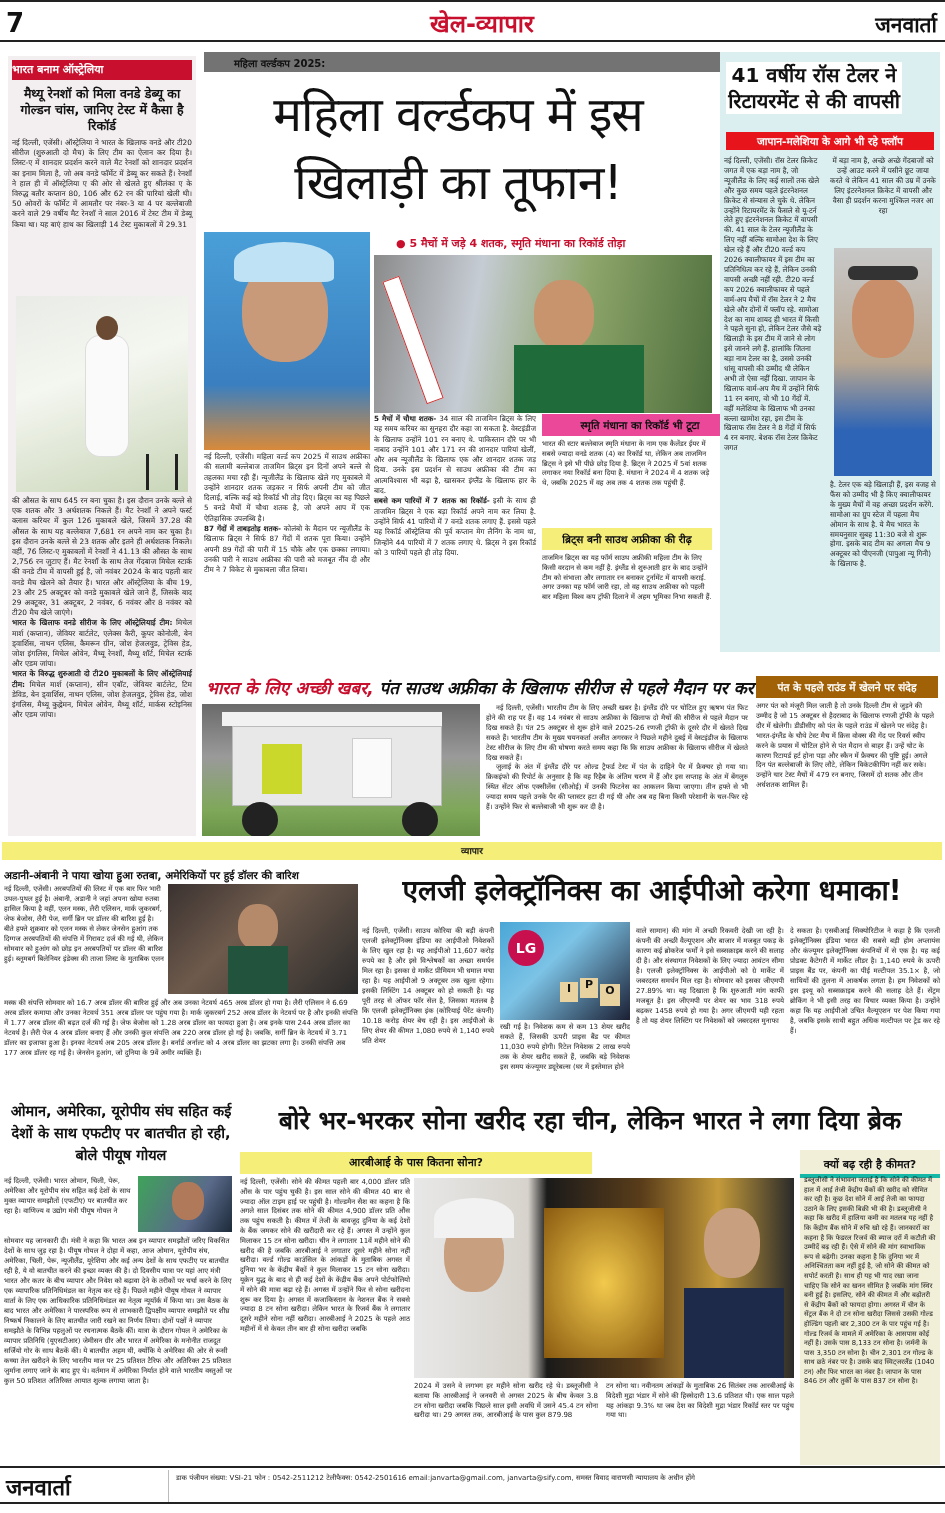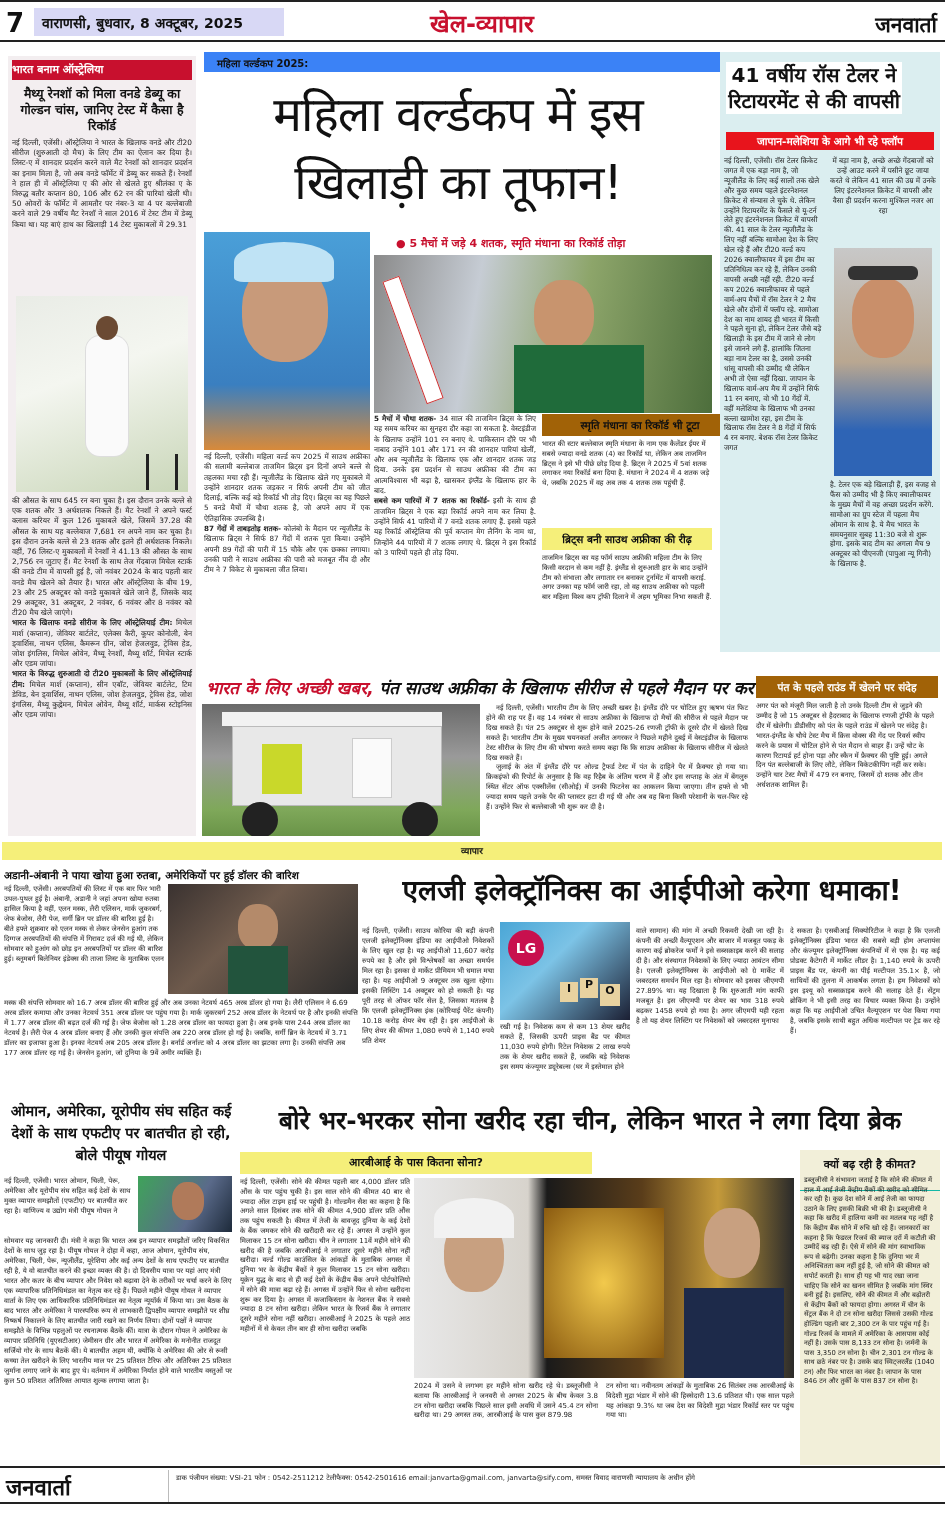--- a/index.html
+++ b/index.html
@@ -12,52 +12,51 @@
 #masthead{left:0;top:0;width:945px;height:42px;border:2px solid #222;border-left:none;border-right:none}
 #page-num{left:6px;top:6px;font-size:26px;font-weight:bold}
 #dateline{left:34px;top:6px;width:250px;height:28px;background:#d8d8f5;font-size:14px;font-weight:bold;padding:5px 8px;color:#111}
 #section{left:430px;top:4px;font-size:24px;font-weight:bold;color:#c8102e}
 #brand{right:8px;top:8px;font-size:21px;font-weight:bold}
 
 #lc{left:8px;top:56px;width:188px;height:780px;background:#f3eef0}
 #lc-tag{left:4px;top:4px;width:180px;height:20px;background:#c8102e;color:#fff;font-size:11px;text-align:left;line-height:20px;font-weight:bold}
 #lc-h{left:6px;top:30px;width:176px;font-size:12.5px;line-height:16px;text-align:center;font-weight:bold}
 
-#ct-kicker{left:204px;top:52px;width:564px;height:20px;background:#3b82f6;font-size:10px;font-weight:bold;padding:4px 13px}
+#ct-kicker{left:204px;top:52px;width:564px;height:20px;background:#737373;font-size:10px;font-weight:bold;padding:4px 30px}
 #ct-h{left:204px;top:80px;width:508px;font-size:48px;line-height:68px;text-align:center;font-weight:400;letter-spacing:-1px}
 #ct-bullet{left:396px;top:235px;font-size:11px;font-weight:bold;color:#c8102e}
 
 #rc{left:720px;top:52px;width:220px;height:600px;background:#dbeef0}
 #rc-h{left:6px;top:10px;width:176px;font-size:20px;line-height:26px;font-weight:bold;text-align:center;background:#fff}
 #rc-sub{left:6px;top:80px;width:208px;height:18px;background:#e8141c;color:#fff;font-size:10.5px;line-height:18px;text-align:center;font-weight:bold}
 
 #pant-h{left:206px;top:676px;width:735px;font-size:17px;font-weight:bold;font-style:italic;color:#111;white-space:nowrap}
 #pant-h .red{color:#c8102e}
 #pant-side-h{left:756px;top:676px;width:182px;height:22px;background:#a16207;color:#fff;font-size:10.5px;line-height:22px;text-align:center;font-weight:bold}
 
 #biz{left:2px;top:842px;width:940px;height:18px;background:#f5ef7a;font-size:9px;text-align:center;line-height:18px;font-weight:bold}
 #adani-h{left:4px;top:868px;width:360px;font-size:10.5px;font-weight:bold;white-space:nowrap}
 #lg-h{left:362px;top:870px;width:580px;font-size:28px;font-weight:900;text-align:center;white-space:nowrap}
 #oman-h{left:6px;top:1100px;width:230px;font-size:14.5px;line-height:22px;text-align:center;font-weight:bold}
 #gold-h{left:240px;top:1102px;width:700px;font-size:25px;font-weight:900;text-align:center;white-space:nowrap}
 #rbi-h{left:240px;top:1152px;width:352px;height:22px;background:#f5ef7a;font-size:11px;line-height:22px;text-align:center;font-weight:bold}
 #why{left:800px;top:1150px;width:140px;height:315px;background:#f2efd9}
-#why-h{left:0;top:6px;width:140px;font-size:11px;font-weight:bold;text-align:center;border-bottom:1px solid #14b8a6;padding-bottom:19px}
+#why-h{left:0;top:6px;width:140px;font-size:11px;font-weight:bold;text-align:center;border-bottom:4px solid #14b8a6;padding-bottom:3px}
 
 #footer{left:0;top:1466px;width:945px;height:38px;border:2px solid #222;border-left:none;border-right:none}
 #foot-brand{left:6px;top:3px;width:48px;font-size:22px;font-weight:bold;width:150px}
 #foot-txt{left:176px;top:4px;width:765px;font-size:7px;line-height:12px;color:#222}
 .vline{background:#bbb;width:1px}
 </style>
 </head>
 <body>
 
 <div id="masthead" class="abs">
   <div id="page-num" class="abs">7</div>
-  <div id="dateline" class="abs">वाराणसी, बुधवार, 8 अक्टूबर, 2025</div>
   <div id="section" class="abs">खेल-व्यापार</div>
   <div id="brand" class="abs">जनवार्ता</div>
 </div>
 
 <div id="lc" class="abs">
   <div id="lc-tag" class="abs">भारत बनाम ऑस्ट्रेलिया</div>
   <div id="lc-h" class="abs">मैथ्यू रेनशॉ को मिला वनडे डेब्यू का गोल्डन चांस, जानिए टेस्ट में कैसा है रिकॉर्ड</div>
   <div class="abs txt" style="left:4px;top:82px;width:180px;font-size:7.4px;line-height:10.2px">नई दिल्ली, एजेंसी। ऑस्ट्रेलिया ने भारत के खिलाफ वनडे और टी20 सीरीज (शुरुआती दो मैच) के लिए टीम का ऐलान कर दिया है। लिस्ट-ए में शानदार प्रदर्शन करने वाले मैट रेनशॉ को शानदार प्रदर्शन का इनाम मिला है, जो अब वनडे फॉर्मेट में डेब्यू कर सकते हैं। रेनशॉ ने हाल ही में ऑस्ट्रेलिया ए की ओर से खेलते हुए श्रीलंका ए के विरुद्ध बतौर कप्तान 80, 106 और 62 रन की पारियां खेली थी। 50 ओवरों के फॉर्मेट में आमतौर पर नंबर-3 या 4 पर बल्लेबाजी करने वाले 29 वर्षीय मैट रेनशॉ ने साल 2016 में टेस्ट टीम में डेब्यू किया था। यह बाएं हाथ का खिलाड़ी 14 टेस्ट मुकाबलों में 29.31</div>
   <div class="abs img" style="left:8px;top:240px;width:172px;height:196px;background:linear-gradient(160deg,#e9ece6 0%,#f4f6f0 40%,#c9d6b8 100%)">
     <div class="abs" style="left:70px;top:40px;width:42px;height:120px;background:#fafafa;border-radius:14px;box-shadow:0 0 0 1px #ddd"></div>
@@ -87,21 +86,21 @@
 <div class="abs" style="left:204px;top:452px;width:166px">
   <div class="txt" style="font-size:7.2px;line-height:10.3px">नई दिल्ली, एजेंसी। महिला वर्ल्ड कप 2025 में साउथ अफ्रीका की सलामी बल्लेबाज ताजमिन ब्रिट्स इन दिनों अपने बल्ले से तहलका मचा रही हैं। न्यूजीलैंड के खिलाफ खेले गए मुकाबले में उन्होंने शानदार शतक जड़कर न सिर्फ अपनी टीम को जीत दिलाई, बल्कि कई बड़े रिकॉर्ड भी तोड़ दिए। ब्रिट्स का यह पिछले 5 वनडे मैचों में चौथा शतक है, जो अपने आप में एक ऐतिहासिक उपलब्धि है।</div>
   <div class="txt" style="font-size:7.2px;line-height:10.3px"><b>87 गेंदों में ताबड़तोड़ शतक-</b> <span>कोलंबो के मैदान पर न्यूजीलैंड के खिलाफ ब्रिट्स ने सिर्फ 87 गेंदों में शतक पूरा किया। उन्होंने अपनी 89 गेंदों की पारी में 15 चौके और एक छक्का लगाया। उनकी पारी ने साउथ अफ्रीका की पारी को मजबूत नींव दी और टीम ने 7 विकेट से मुकाबला जीत लिया।</span></div>
 </div>
 
 <div class="abs" style="left:374px;top:414px;width:162px">
   <div class="txt" style="font-size:7.2px;line-height:10.3px"><b>5 मैचों में चौथा शतक-</b> <span>34 साल की ताजमिन ब्रिट्स के लिए यह समय करियर का सुनहरा दौर कहा जा सकता है. वेस्टइंडीज के खिलाफ उन्होंने 101 रन बनाए थे. पाकिस्तान दौरे पर भी नाबाद उन्होंने 101 और 171 रन की शानदार पारियां खेलीं, और अब न्यूजीलैंड के खिलाफ एक और शानदार शतक जड़ दिया. उनके इस प्रदर्शन से साउथ अफ्रीका की टीम का आत्मविश्वास भी बढ़ा है, खासकर इंग्लैंड के खिलाफ हार के बाद.</span></div>
   <div class="txt" style="font-size:7.2px;line-height:10.3px"><b>सबसे कम पारियों में 7 शतक का रिकॉर्ड-</b> <span>इसी के साथ ही ताजमिन ब्रिट्स ने एक बड़ा रिकॉर्ड अपने नाम कर लिया है. उन्होंने सिर्फ 41 पारियों में 7 वनडे शतक लगाए हैं. इससे पहले यह रिकॉर्ड ऑस्ट्रेलिया की पूर्व कप्तान मेग लैनिंग के नाम था, जिन्होंने 44 पारियों में 7 शतक लगाए थे. ब्रिट्स ने इस रिकॉर्ड को 3 पारियों पहले ही तोड़ दिया.</span></div>
 </div>
 
-<div class="abs" style="left:542px;top:414px;width:196px;height:22px;background:#a16207;font-size:10.5px;line-height:22px;text-align:center;font-weight:bold">स्मृति मंधाना का रिकॉर्ड भी टूटा</div>
+<div class="abs" style="left:542px;top:414px;width:196px;height:22px;background:#ec4899;font-size:10.5px;line-height:22px;text-align:center;font-weight:bold">स्मृति मंधाना का रिकॉर्ड भी टूटा</div>
 <div class="abs txt" style="left:542px;top:440px;width:170px;font-size:7px;line-height:9.8px;text-align:left">भारत की स्टार बल्लेबाज स्मृति मंधाना के नाम एक कैलेंडर ईयर में सबसे ज्यादा वनडे शतक (4) का रिकॉर्ड था, लेकिन अब ताजमिन ब्रिट्स ने इसे भी पीछे छोड़ दिया है. ब्रिट्स ने 2025 में 5वां शतक लगाकर नया रिकॉर्ड बना दिया है. मंधाना ने 2024 में 4 शतक जड़े थे, जबकि 2025 में वह अब तक 4 शतक तक पहुंची हैं.</div>
 <div class="abs" style="left:542px;top:528px;width:170px;height:22px;background:#f5ef7a;font-size:10.5px;line-height:22px;text-align:center;font-weight:bold">ब्रिट्स बनी साउथ अफ्रीका की रीढ़</div>
 <div class="abs txt" style="left:542px;top:554px;width:170px;font-size:7px;line-height:9.8px;text-align:left">ताजमिन ब्रिट्स का यह फॉर्म साउथ अफ्रीकी महिला टीम के लिए किसी वरदान से कम नहीं है. इंग्लैंड से शुरुआती हार के बाद उन्होंने टीम को संभाला और लगातार रन बनाकर टूर्नामेंट में वापसी कराई. अगर उनका यह फॉर्म जारी रहा, तो वह साउथ अफ्रीका को पहली बार महिला विश्व कप ट्रॉफी दिलाने में अहम भूमिका निभा सकती हैं.</div>
 
 <div id="rc" class="abs">
   <div id="rc-h" class="abs">41 वर्षीय रॉस टेलर ने रिटायरमेंट से की वापसी</div>
   <div id="rc-sub" class="abs">जापान-मलेशिया के आगे भी रहे फ्लॉप</div>
   <div class="abs txt" style="left:4px;top:104px;width:98px;font-size:7.2px;line-height:9.9px;text-align:left">नई दिल्ली, एजेंसी। रॉस टेलर क्रिकेट जगत में एक बड़ा नाम है, जो न्यूजीलैंड के लिए कई सालों तक खेले और कुछ समय पहले इंटरनेशनल क्रिकेट से संन्यास ले चुके थे. लेकिन उन्होंने रिटायरमेंट के फैसले से यू-टर्न लेते हुए इंटरनेशनल क्रिकेट में वापसी की. 41 साल के टेलर न्यूजीलैंड के लिए नहीं बल्कि सामोआ देश के लिए खेल रहे हैं और टी20 वर्ल्ड कप 2026 क्वालीफायर में इस टीम का प्रतिनिधित्व कर रहे हैं, लेकिन उनकी वापसी अच्छी नहीं रही. टी20 वर्ल्ड कप 2026 क्वालीफायर से पहले वार्म-अप मैचों में रॉस टेलर ने 2 मैच खेले और दोनों में फ्लॉप रहे. सामोआ देश का नाम शायद ही भारत में किसी ने पहले सुना हो, लेकिन टेलर जैसे बड़े खिलाड़ी के इस टीम में जाने से लोग इसे जानने लगे हैं. हालांकि जितना बड़ा नाम टेलर का है, उससे उनकी धांसू वापसी की उम्मीद थी लेकिन अभी तो ऐसा नहीं दिखा. जापान के खिलाफ वार्म-अप मैच में उन्होंने सिर्फ 11 रन बनाए, वो भी 10 गेंदों में. वहीं मलेशिया के खिलाफ भी उनका बल्ला खामोश रहा, इस टीम के खिलाफ रॉस टेलर ने 8 गेंदों में सिर्फ 4 रन बनाए. बेशक रॉस टेलर क्रिकेट जगत</div>
   <div class="abs txt" style="left:110px;top:104px;width:106px;font-size:7.2px;line-height:9.9px;text-align:center">में बड़ा नाम है, अच्छे अच्छे गेंदबाजों को उन्हें आउट करने में पसीने छूट जाया करते थे लेकिन 41 साल की उम्र में उनके लिए इंटरनेशनल क्रिकेट में वापसी और वैसा ही प्रदर्शन करना मुश्किल नजर आ रहा</div>
   <div class="abs img" style="left:114px;top:196px;width:98px;height:228px;background:linear-gradient(180deg,#c8c8c8 0%,#b9a791 50%,#2e64b5 80%,#2e64b5 100%)">

